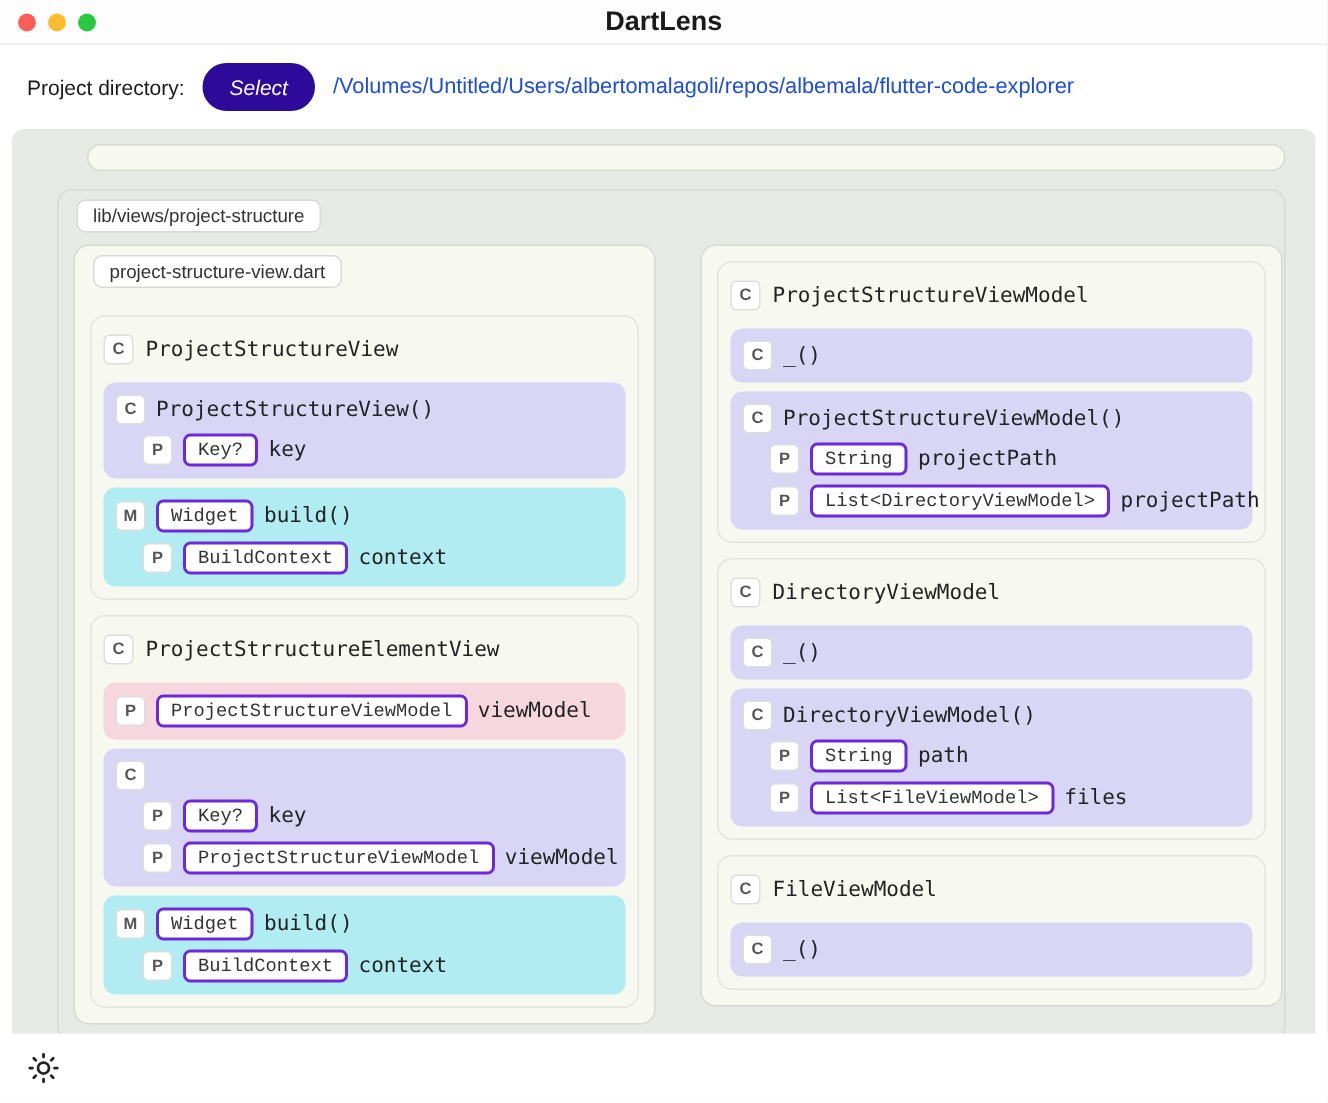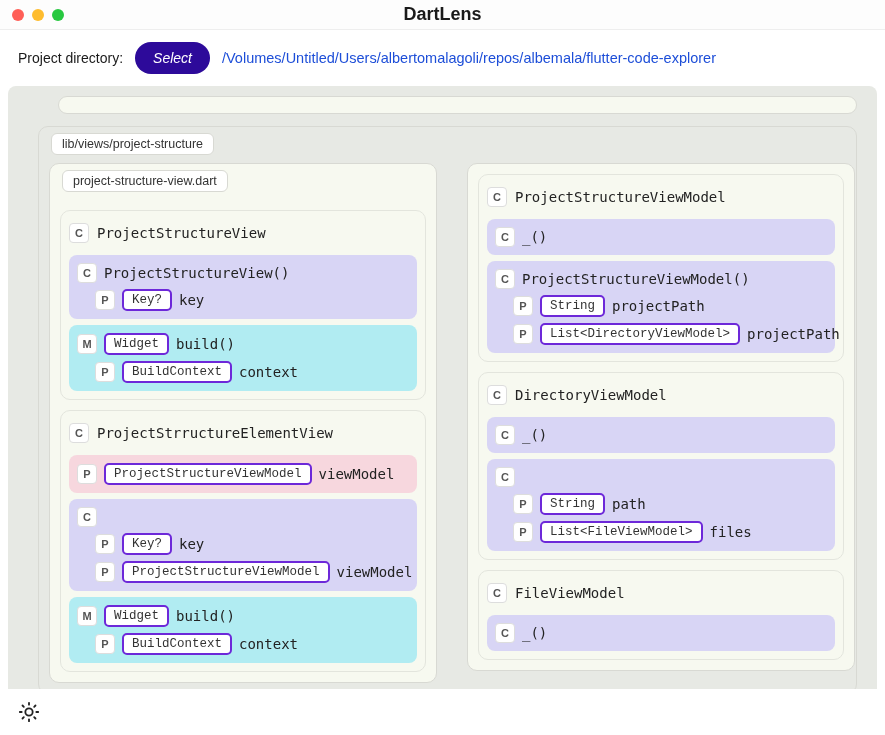--- a/index.html
+++ b/index.html
@@ -307,20 +307,21 @@
             </div>
             <div class="member lavender">
               <div class="member-header">
                 <span class="badge">C</span>
                 <span class="name">_()</span>
               </div>
             </div>
             <div class="member lavender">
               <div class="member-header">
                 <span class="badge">C</span>
+                <span class="name">DirectoryViewModel()</span>
               </div>
               <div class="param-row">
                 <span class="badge">P</span>
                 <span class="pill">String</span>
                 <span class="name">path</span>
               </div>
               <div class="param-row">
                 <span class="badge">P</span>
                 <span class="pill">List&lt;FileViewModel&gt;</span>
                 <span class="name">files</span>

